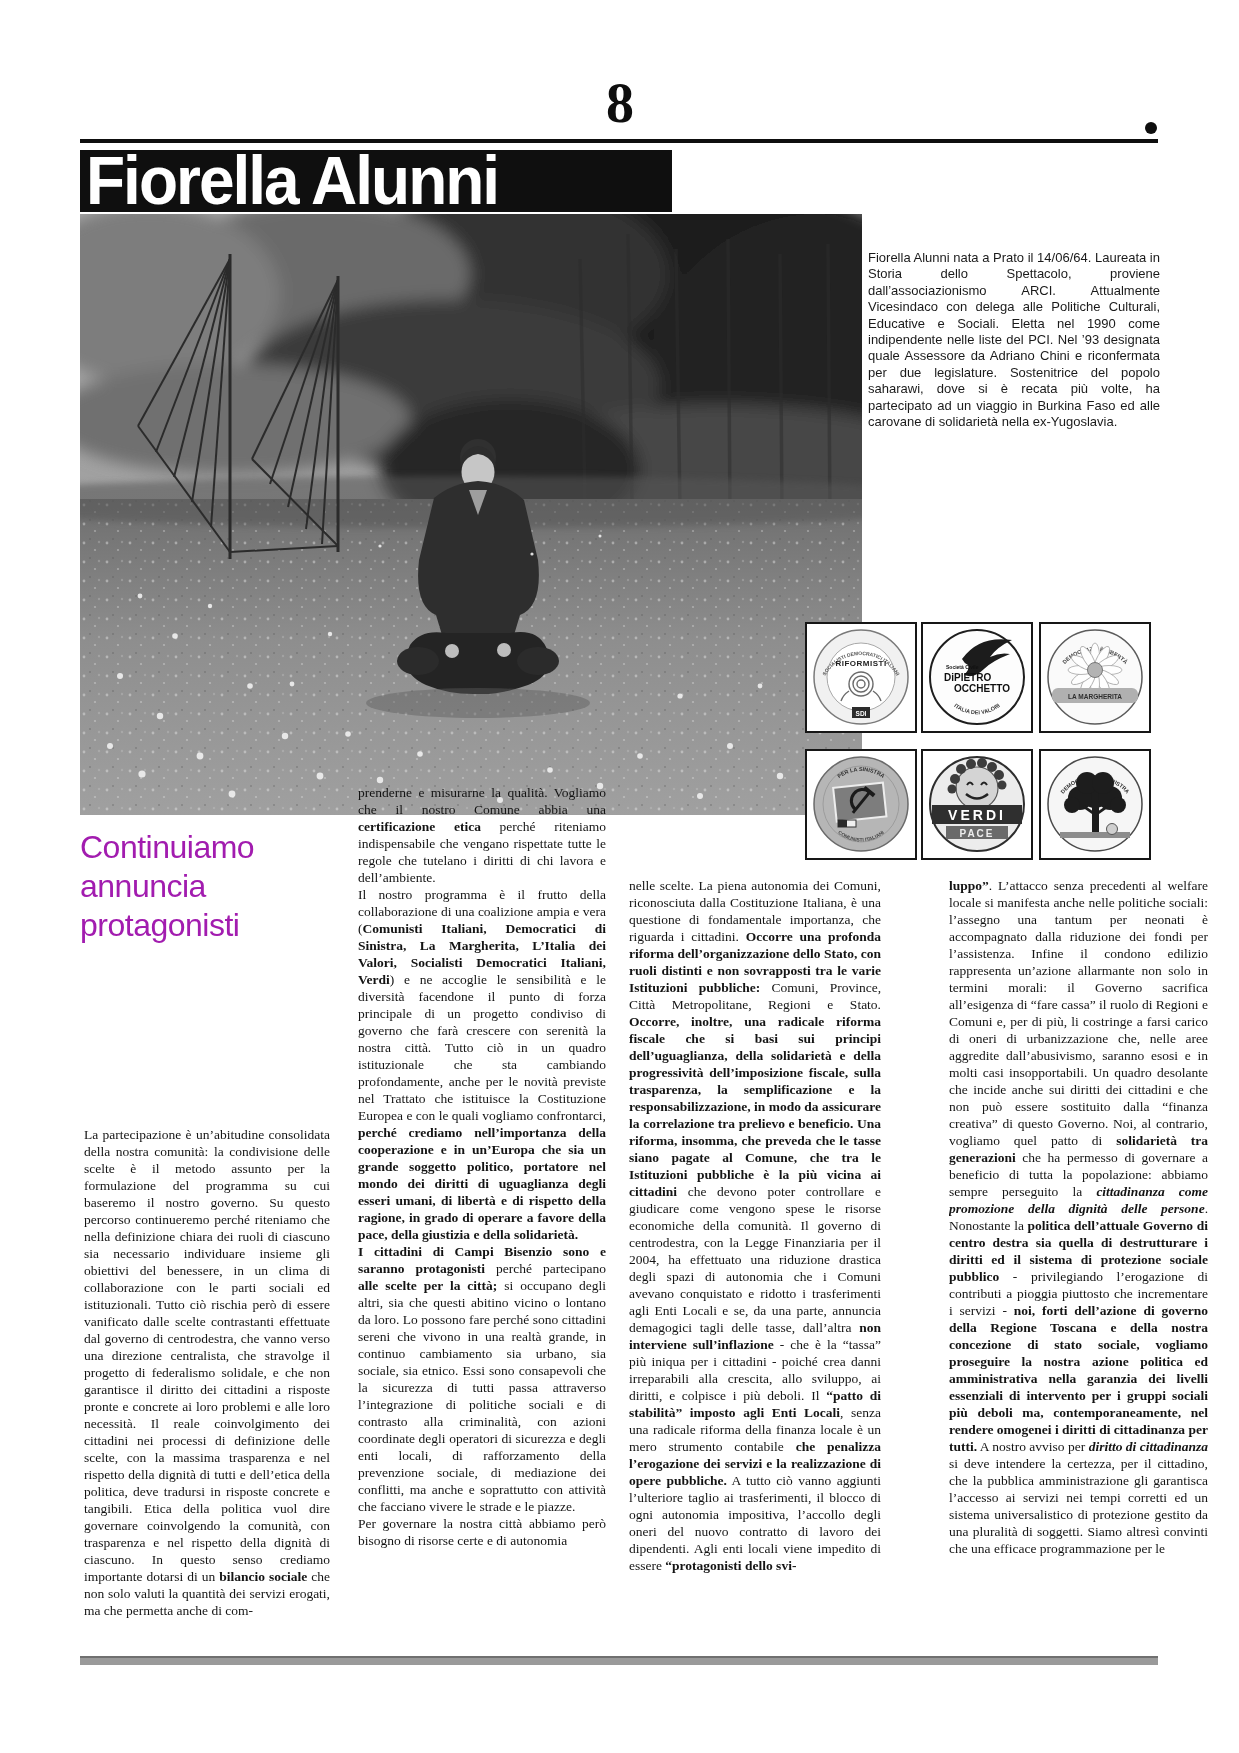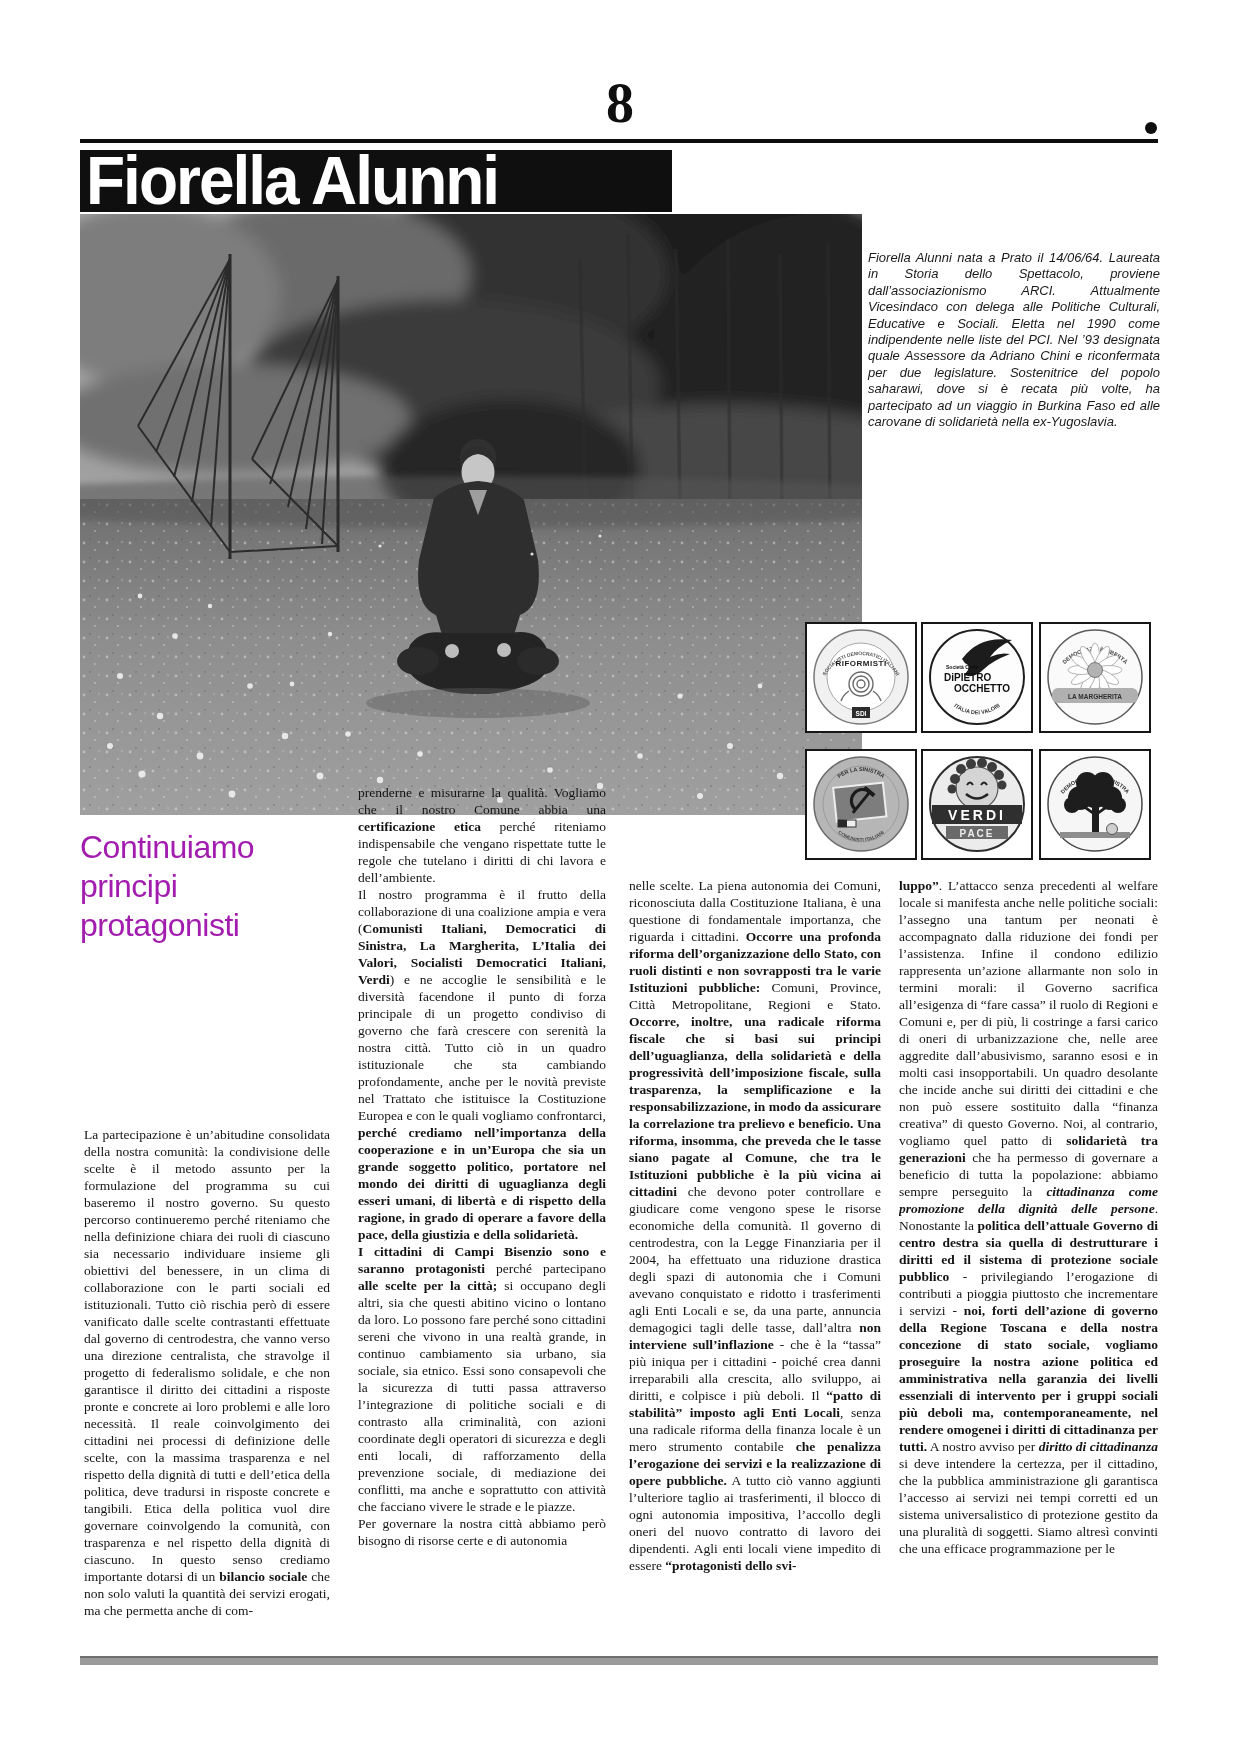--- a/index.html
+++ b/index.html
@@ -7,34 +7,34 @@
         font-family:"Liberation Serif",serif;color:#111;}
   .pagenum{position:absolute;left:580px;top:74px;width:80px;text-align:center;
            font-family:"Liberation Serif",serif;font-weight:bold;font-size:56px;line-height:58px;color:#0e0e0e;}
   .toprule{position:absolute;left:80px;top:139px;width:1078px;height:4px;background:#0e0e0e;}
   .ruledot{position:absolute;left:1145px;top:122px;width:12px;height:12px;border-radius:50%;background:#0e0e0e;}
   .titleband{position:absolute;left:80px;top:150px;width:592px;height:62px;background:#0f0f0f;z-index:4;}
   .titleband span{display:block;color:#ffffff;font-family:"Liberation Sans",sans-serif;font-weight:bold;
                   font-size:64px;line-height:58px;letter-spacing:-2px;padding-left:6px;transform:scaleY(1.06);transform-origin:top left;}
   .photo{position:absolute;left:80px;top:214px;width:782px;height:601px;z-index:1;background:#9a9a9a;}
   .bio{position:absolute;left:868px;top:250px;width:292px;z-index:2;
-       font-family:"Liberation Sans",sans-serif;font-size:13px;line-height:16.4px;text-align:justify;color:#1a1a1a;font-style:italic;}
+       font-family:"Liberation Sans",sans-serif;font-size:13px;line-height:16.4px;text-align:justify;color:#1a1a1a;}
   .logo-cell{position:absolute;width:112px;height:111px;background:#fff;border:2px solid #161616;
              box-sizing:border-box;z-index:5;padding:1px;}
   .logo-cell svg{width:100%;height:100%;display:block;}
   .headline{position:absolute;left:80px;top:828px;width:250px;margin:0;
             font-family:"Liberation Sans",sans-serif;font-weight:400;font-size:32px;line-height:39px;
             color:#a21caf;letter-spacing:-0.5px;z-index:2;}
   .headline span{display:block;}
   .col{position:absolute;overflow:hidden;font-size:13.5px;line-height:17px;color:#141414;z-index:2;}
   .col p{margin:0;text-align:justify;}
   .col1{left:84px;top:1126px;width:246px;height:530px;}
   .col2{left:358px;top:784px;width:248px;height:822px;}
   .col3{left:629px;top:877px;width:252px;height:778px;}
-  .col4{left:899px;top:877px;width:259px;height:778px;}
+  .col4{left:949px;top:877px;width:259px;height:778px;}
   .footerbar{position:absolute;left:80px;top:1656px;width:1078px;height:7px;background:#9a9a9a;border-top:2px solid #707070;}
   .lg-arc{font-family:"Liberation Sans",sans-serif;font-weight:bold;}
 </style>
 </head>
 <body>
 
 <div class="page">
 
   <div class="pagenum">8</div>
   <div class="toprule"></div>
@@ -287,21 +287,21 @@
         <path d="M50 62 L40 55 L42 53 L52 60 Z"></path>
           <path d="M57 62 L67 55 L65 53 L55 60 Z"></path>
       </g>
       <rect x="18" y="80" width="70" height="6" fill="#8d8d8d"></rect>
       <circle cx="70" cy="77" r="5.5" fill="#cfcfcf" stroke="#555" stroke-width="1"></circle>
     </svg>
   </div>
 
   <h1 class="headline">
     <span>Continuiamo</span>
-    <span>principi</span>
+    <span>annuncia</span>
     <span>protagonisti</span>
   </h1>
 
   <div class="col col1">
       <p><span>La partecipazione è un’abitudine consolidata della nostra comunità: la condivisione delle scelte è il metodo assunto per la formulazione del programma su cui baseremo il nostro governo. Su questo percorso continueremo perché riteniamo che nella definizione chiara dei ruoli di ciascuno sia necessario individuare insieme gli obiettivi del benessere, in un clima di collaborazione con le parti sociali ed istituzionali. Tutto ciò rischia però di essere vanificato dalle scelte contrastanti effettuate dal governo di centrodestra, che vanno verso una direzione centralista, che stravolge il progetto di federalismo solidale, e che non garantisce il diritto dei cittadini a risposte pronte e concrete ai loro problemi e alle loro necessità. Il reale coinvolgimento dei cittadini nei processi di definizione delle scelte, con la massima trasparenza e nel rispetto della dignità di tutti e dell’etica della politica, deve tradursi in risposte concrete e tangibili. Etica della politica vuol dire governare coinvolgendo la comunità, con trasparenza e nel rispetto della dignità di ciascuno. In questo senso crediamo importante dotarsi di un </span><span style="font-weight: bold;">bilancio sociale</span><span> che non solo valuti la quantità dei servizi erogati, ma che permetta anche di com-</span></p>
     </div>
   <div class="col col2">
       <p><span>prenderne e misurarne la qualità. Vogliamo che il nostro Comune abbia una </span><span style="font-weight: bold;">certificazione etica</span><span> perché riteniamo indispensabile che vengano rispettate tutte le regole che tutelano i diritti di chi lavora e dell’ambiente.</span></p>
       <p><span>Il nostro programma è il frutto della collaborazione di una coalizione ampia e vera (</span><span style="font-weight: bold;">Comunisti Italiani, Democratici di Sinistra, La Margherita, L’Italia dei Valori, Socialisti Democratici Italiani, Verdi</span><span>) e ne accoglie le sensibilità e le diversità facendone il punto di forza principale di un progetto condiviso di governo che farà crescere con serenità la nostra città. Tutto ciò in un quadro istituzionale che sta cambiando profondamente, anche per le novità previste nel Trattato che istituisce la Costituzione Europea e con le quali vogliamo confrontarci, </span><span style="font-weight: bold;">perché crediamo nell’importanza della cooperazione e in un’Europa che sia un grande soggetto politico, portatore nel mondo dei diritti di uguaglianza degli esseri umani, di libertà e di rispetto della ragione, in grado di operare a favore della pace, della giustizia e della solidarietà.</span></p>
       <p><span style="font-weight: bold;">I cittadini di Campi Bisenzio sono e saranno protagonisti</span><span> perché partecipano </span><span style="font-weight: bold;">alle scelte per la città;</span><span> si occupano degli altri, sia che questi abitino vicino o lontano da loro. Lo possono fare perché sono cittadini sereni che vivono in una realtà grande, in continuo cambiamento sia urbano, sia sociale, sia etnico. Essi sono consapevoli che la sicurezza di tutti passa attraverso l’integrazione di politiche sociali e di contrasto alla criminalità, con azioni coordinate degli operatori di sicurezza e degli enti locali, di rafforzamento della prevenzione sociale, di mediazione dei conflitti, ma anche e soprattutto con attività che facciano vivere le strade e le piazze.</span></p>

